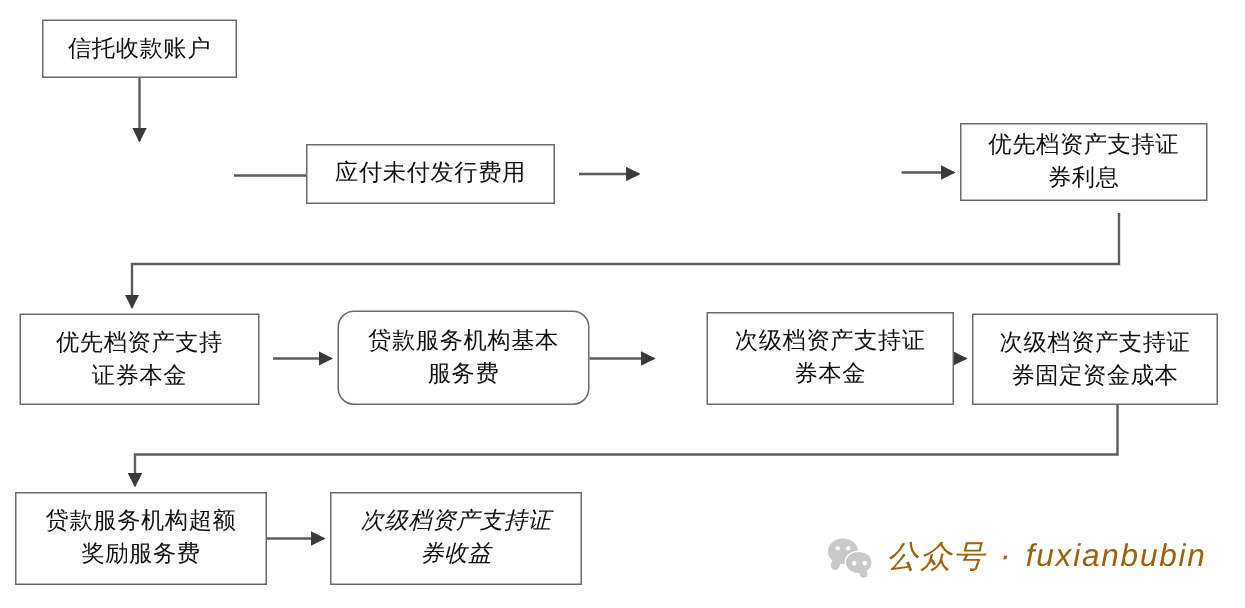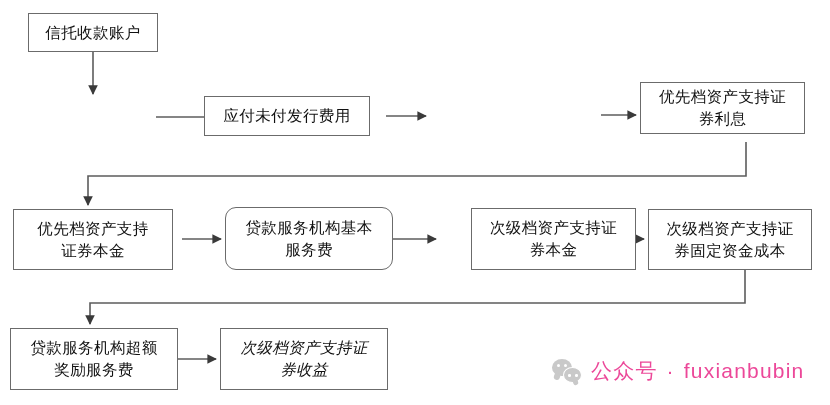--- a/index.html
+++ b/index.html
@@ -39,24 +39,25 @@
     height: 405px;
     pointer-events: none;
   }
   .watermark {
     position: absolute;
     left: 552px;
     top: 357px;
     display: flex;
     align-items: center;
     gap: 9px;
-    color: #ec4899;
+    color: #a16207;
     font-size: 21px;
     letter-spacing: 1.2px;
     user-select: none;
+    font-style: italic;
   }
   .wechat-icon {
     width: 30px;
     height: 26px;
     position: relative;
     flex: 0 0 auto;
   }
   .wechat-icon .big {
     position: absolute;
     left: 0; top: 1px;

